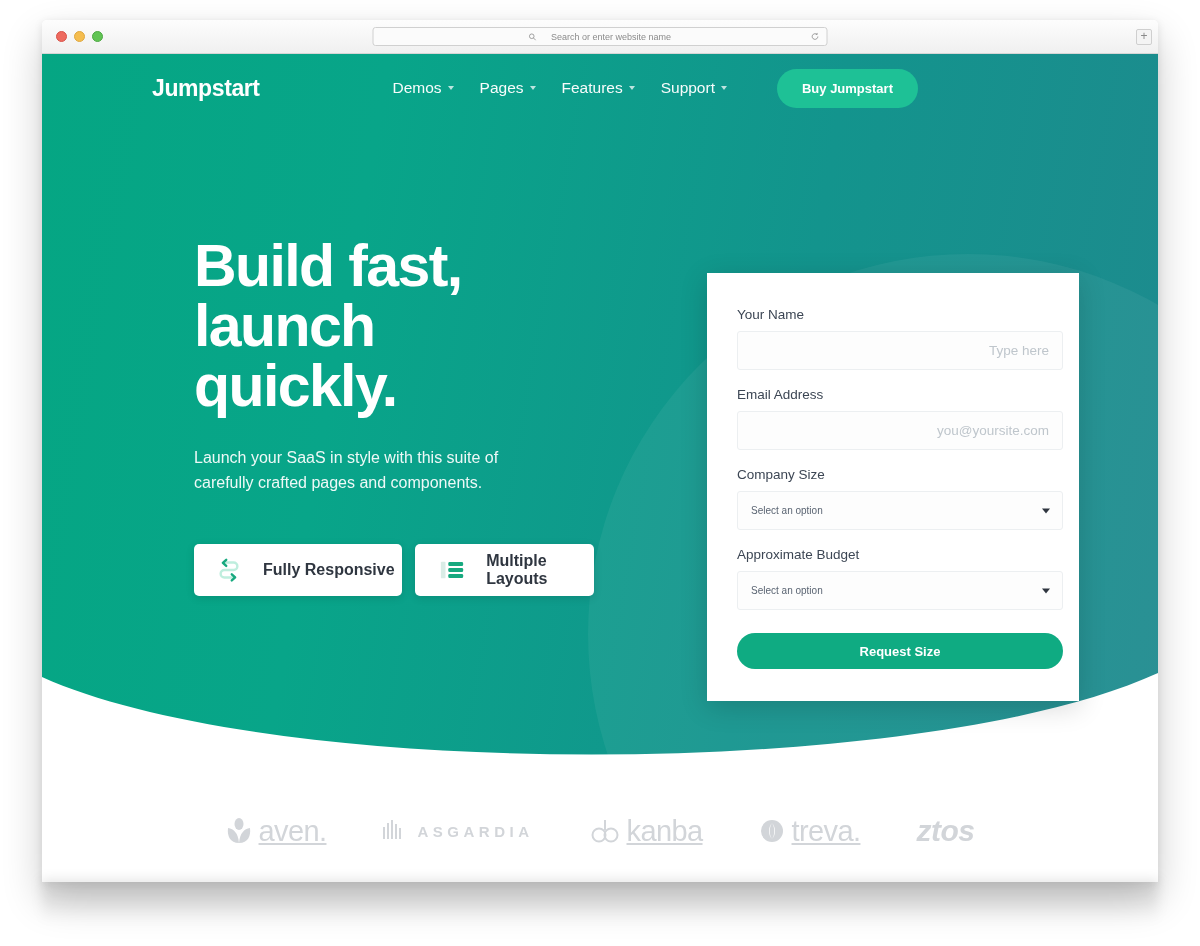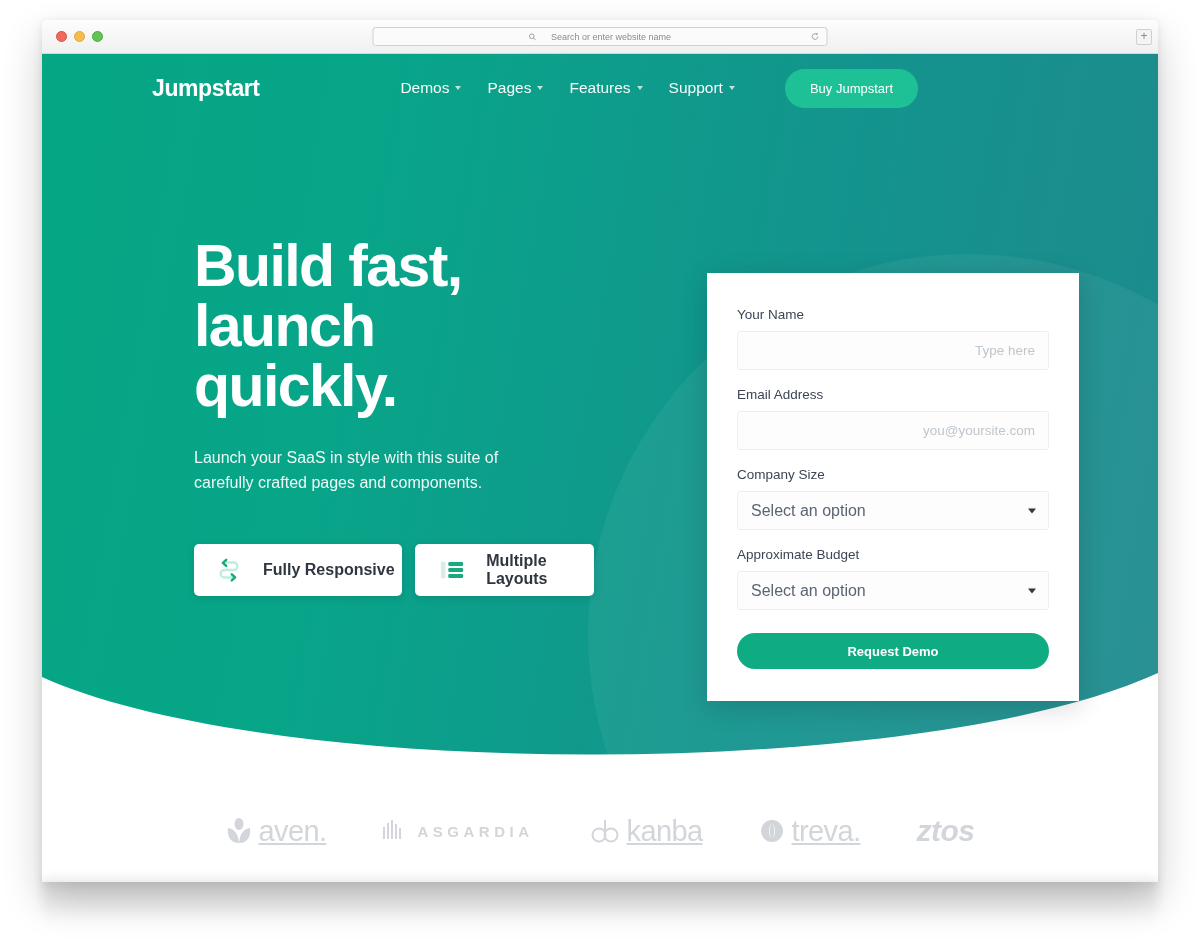--- a/index.html
+++ b/index.html
@@ -157,21 +157,21 @@
     border-left: 3.5px solid transparent;
     border-right: 3.5px solid transparent;
     border-top: 4px solid rgba(255,255,255,0.75);
     display: block;
   }
   .buy-btn {
     margin-left: 24px;
     background: #1ec196;
     color: #ffffff;
     font-size: 13px;
-    font-weight: normal;
+    font-weight: bold;
     border: none;
     border-radius: 22px;
     padding: 12px 25px;
     font-family: "Liberation Sans", sans-serif;
   }
 
   
   .hero-left {
     position: absolute;
     left: 152px;
@@ -218,21 +218,21 @@
   }
   .fc-icon { width: 26px; height: 26px; display: block; flex: none; }
 
   
   .form-card {
     position: absolute;
     left: 665px;
     top: 219px;
     width: 372px;
     background: #ffffff;
-    padding: 34px 30px 32px 30px;
+    padding: 34px 16px 32px 30px;
     box-shadow: 0 6px 26px rgba(0,0,0,0.16);
     z-index: 4;
   }
   .field { margin-bottom: 17px; }
   .field:last-of-type { margin-bottom: 23px; }
   .field-label {
     display: block;
     color: #3c4654;
     font-size: 13.5px;
     margin-bottom: 9px;
@@ -253,21 +253,21 @@
   .select-wrap { position: relative; }
   .select-box {
     width: 100%;
     height: 39px;
     border: 1px solid #eceff1;
     border-radius: 3px;
     background: #fdfdfd;
     padding: 0 13px;
     display: flex;
     align-items: center;
-    font-size: 16px;
+    font-size: 10px;
     color: #5a6472;
   }
   .select-caret {
     position: absolute;
     right: 13px;
     top: 50%;
     transform: translateY(-50%);
     width: 0; height: 0;
     border-left: 4px solid transparent;
     border-right: 4px solid transparent;
@@ -443,21 +443,21 @@
       <div class="field">
         <label class="field-label">Approximate Budget</label>
         <div class="select-wrap">
           <div class="select-box">
             <span>Select an option</span>
           </div>
           <span class="select-caret"></span>
         </div>
       </div>
 
-      <button class="submit-btn">Request Demo</button>
+      <button class="submit-btn">Request Size</button>
     </div>
 
     <div class="logo-strip">
 
       <div class="client-logo">
         <svg class="cl-icon" width="26" height="30" viewBox="0 0 26 30">
           <path d="M13 27 C4 27 1 20 2 12 C8 13 12 17 13 27 Z" fill="#d2d5d9"></path>
           <path d="M13 27 C22 27 25 20 24 12 C18 13 14 17 13 27 Z" fill="#d2d5d9"></path>
           <ellipse cx="13" cy="8" rx="4.5" ry="6" fill="#d2d5d9"></ellipse>
         </svg>

